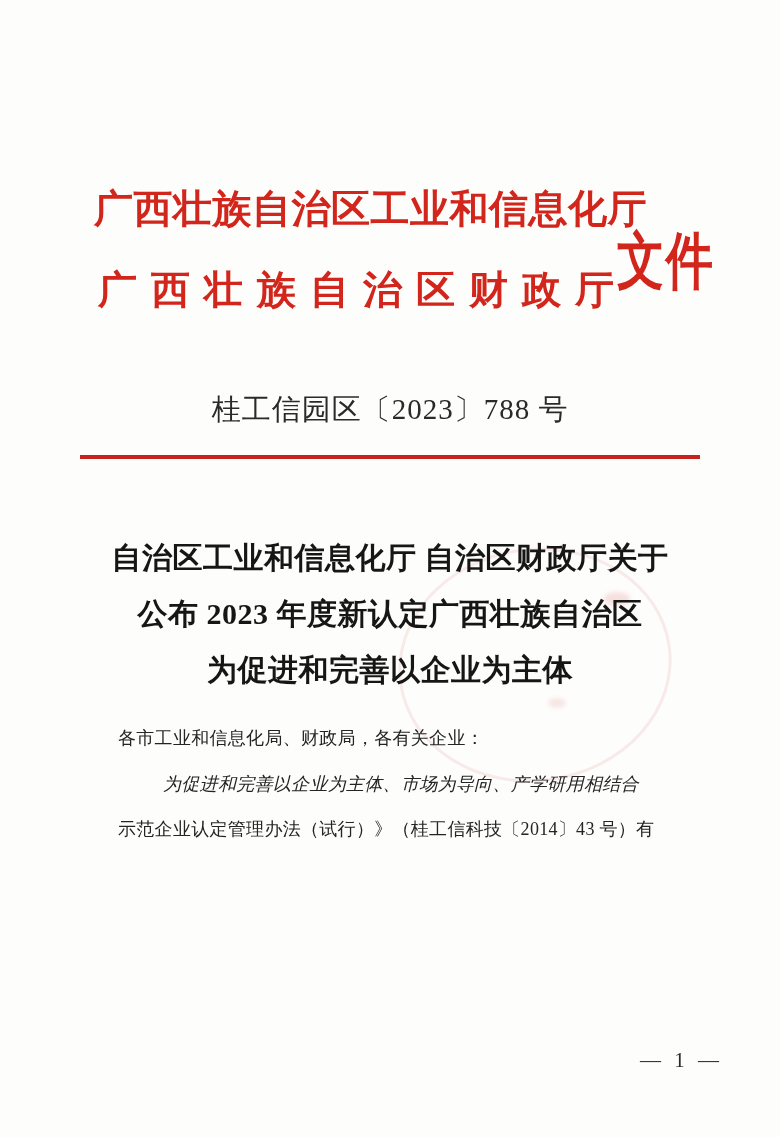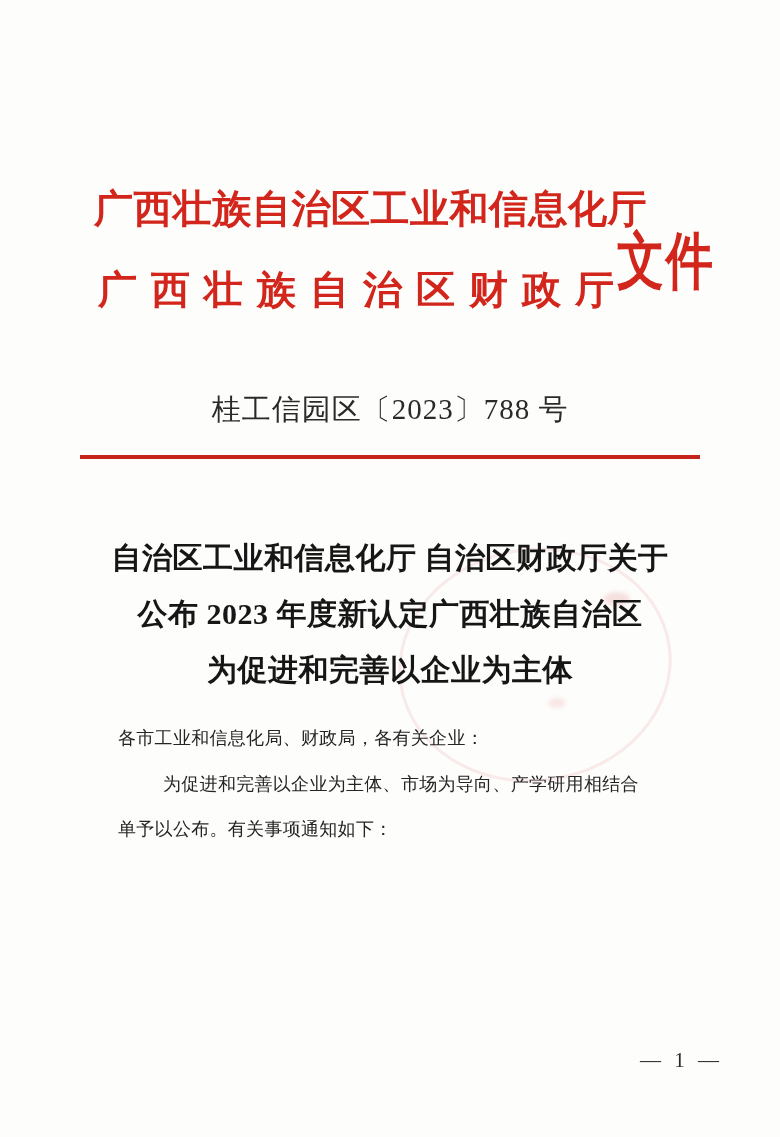--- a/index.html
+++ b/index.html
@@ -81,21 +81,21 @@
   
   .body-block{
     position:absolute;left:94px;top:716px;width:614px;
     font-size:18px;
     line-height:45.5px;
     color:#242424;
     letter-spacing:0.3px;
     margin-left:24px;
   }
   .body-line{white-space:nowrap;}
-  .indent{padding-left:45px;}
+  .indent{padding-left:45px;font-style:italic;}
   
   .page-number{
     position:absolute;right:78px;top:1048px;
     font-size:21px;
     color:#2a2a2a;
     letter-spacing:4px;
   }
 </style>
 </head>
 <body>
@@ -118,18 +118,18 @@
 
   <div class="title-block">
     <div>自治区工业和信息化厅 自治区财政厅关于</div>
     <div>公布 2023 年度新认定广西壮族自治区</div>
     <div>为促进和完善以企业为主体</div>
   </div>
 
   <div class="body-block">
     <div class="body-line">各市工业和信息化局、财政局，各有关企业：</div>
     <div class="body-line indent">为促进和完善以企业为主体、市场为导向、产学研用相结合</div>
-    <div class="body-line">单予以公布。有关事项通知如下：</div>
+    <div class="body-line">示范企业认定管理办法（试行）》（桂工信科技〔2014〕43 号）有</div>
   </div>
 
   <div class="page-number">— 1 —</div>
 
 </div>
 
 </body></html>

